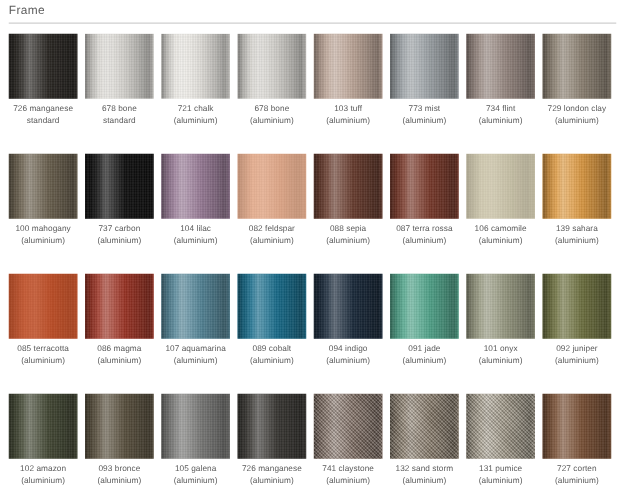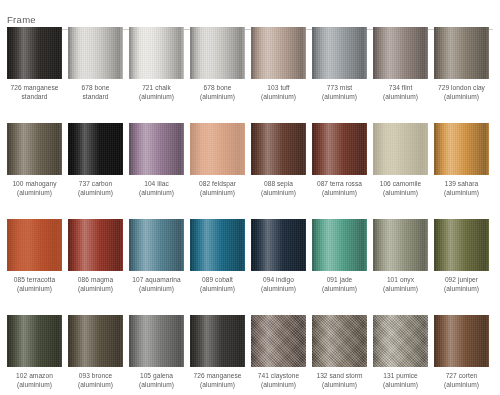--- a/index.html
+++ b/index.html
@@ -13,21 +13,21 @@
     overflow: hidden;
     font-family: "Liberation Sans", sans-serif;
     color: #4a4a4a;
     position: relative;
   }
 
   
   .section-header {
     position: absolute;
     left: 7px;
-    top: 14px;
+    top: 3px;
     width: 486px;
   }
   .section-title {
     font-size: 9.5px;
     line-height: 12px;
     color: #5c5c5c;
     letter-spacing: 0.3px;
     padding-bottom: 3px;
   }
   .section-rule {

